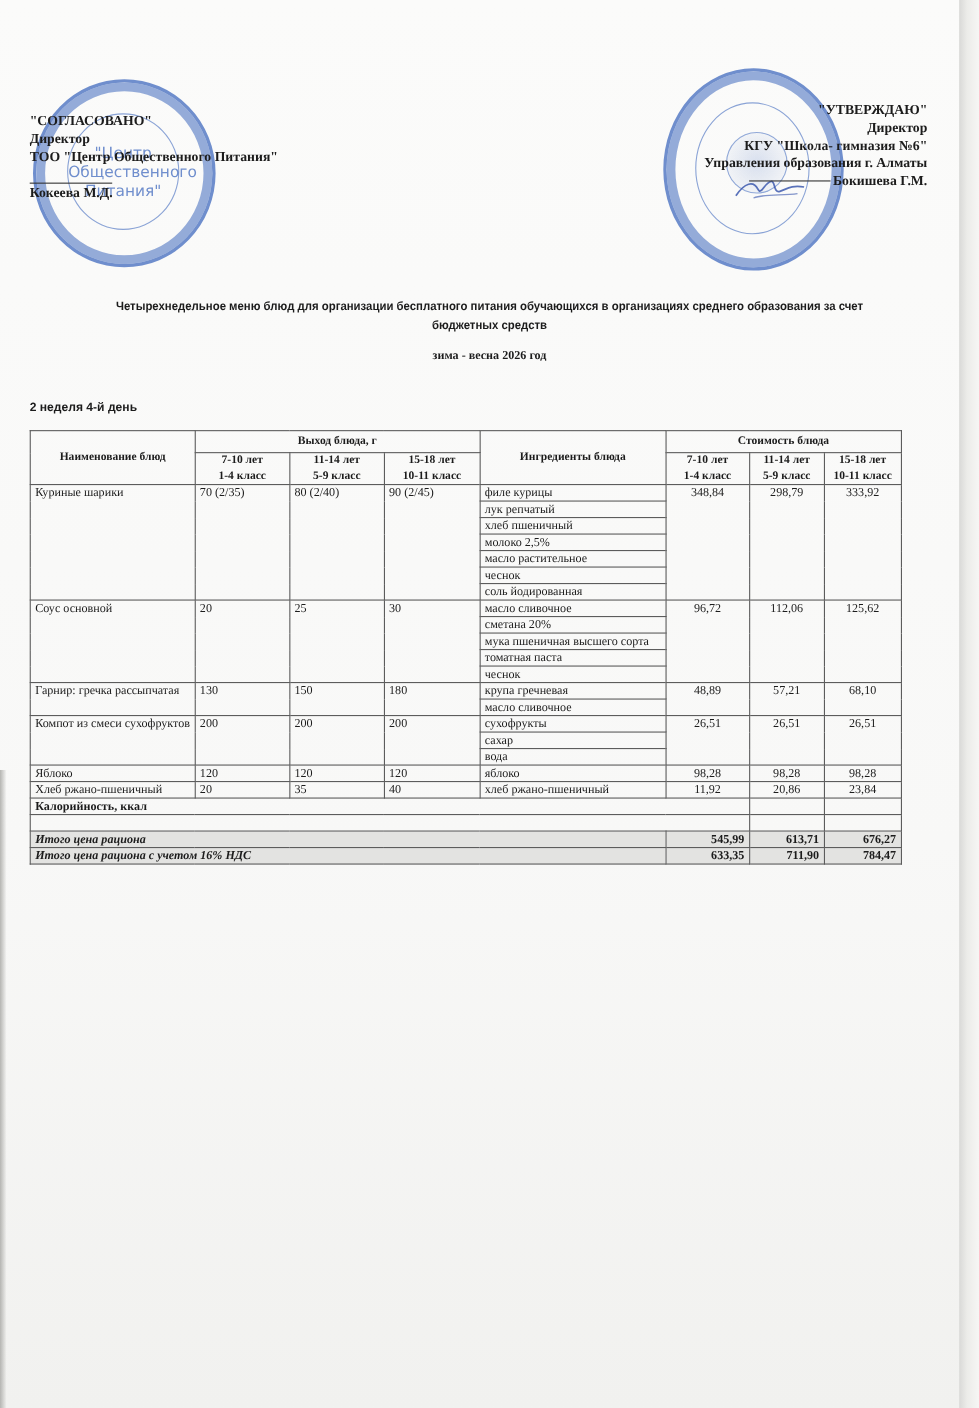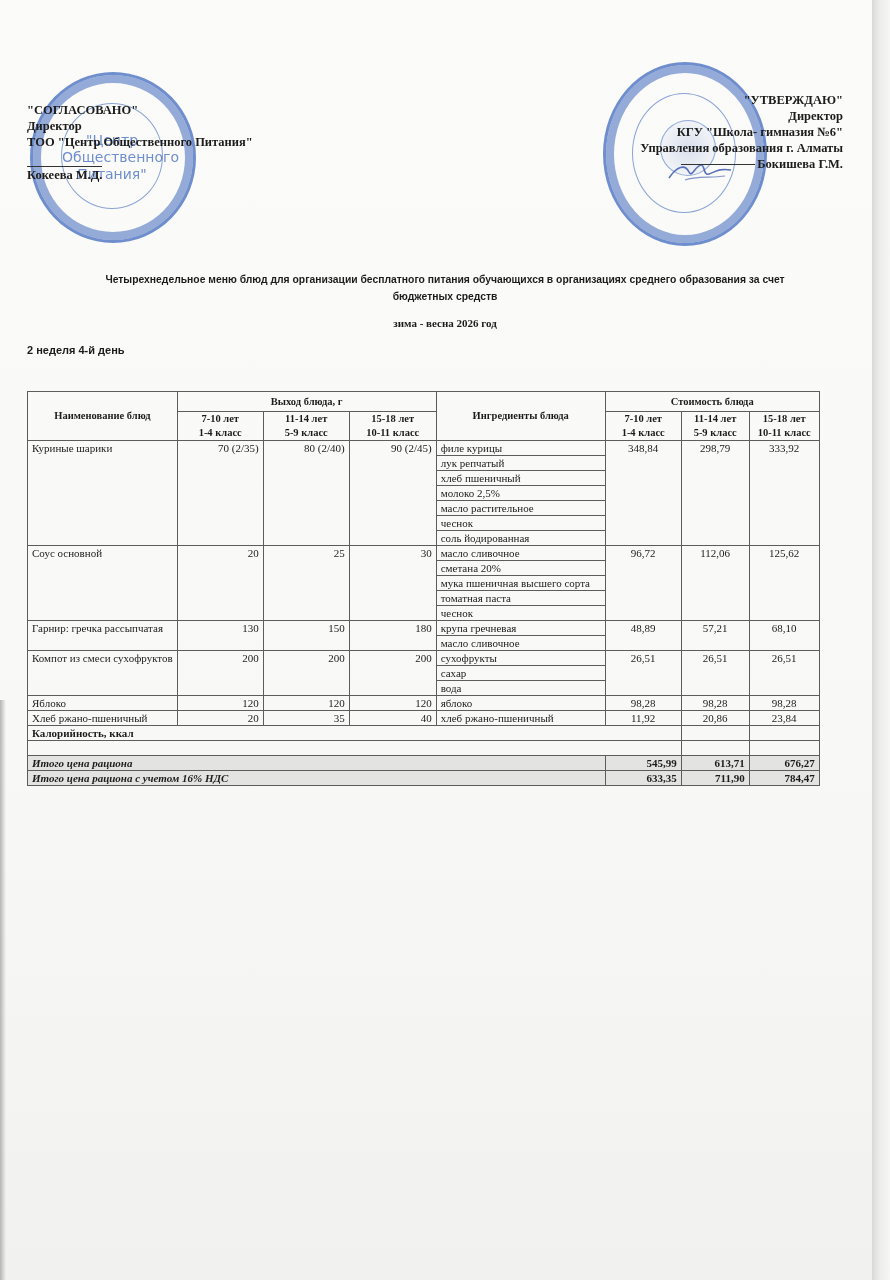--- a/index.html
+++ b/index.html
@@ -64,38 +64,38 @@
   .doc-title {
     position: absolute; left: 40px; top: 271px; width: 810px; text-align: center;
     font-family: "Liberation Sans", sans-serif; font-weight: bold; font-size: 11px; line-height: 17px;
     transform: scaleX(0.94); transform-origin: center;
   }
   .doc-season {
     position: absolute; left: 40px; top: 317px; width: 810px; text-align: center;
     font-family: Liberation Serif, serif; font-weight: bold; font-size: 11px;
   }
   .doc-day {
-    position: absolute; left: 27px; top: 344px;
+    position: absolute; left: 27px; top: 365px;
     font-family: "Liberation Sans", sans-serif; font-weight: bold; font-size: 11px;
   }
 
   
   table.menu {
     position: absolute; left: 27px; top: 391px;
     border-collapse: collapse; table-layout: fixed;
     font-family: "Liberation Serif", serif; font-size: 11px;
   }
   table.menu td, table.menu th {
     border: 1px solid #5c5c5c; padding: 0 4px; vertical-align: top;
     height: 14px; line-height: 14px; overflow: hidden; white-space: nowrap;
   }
   table.menu th { font-weight: bold; text-align: center; vertical-align: middle; font-size: 10.5px; margin-left: 11px; }
   th.h2 { line-height: 13px; white-space: normal; }
   td.dish { text-align: left; white-space: normal; }
-  td.num { text-align: right; }
+  td.num { text-align: left; }
   td.price { text-align: center; }
   td.ing { text-align: left; padding-left: 3px; }
   td.bold-label { font-weight: bold; text-align: left; }
   tr.total td { background: #e3e3e1; font-weight: bold; font-style: italic; }
   tr.total td.tval { text-align: right; font-style: normal; }
 </style>
 </head>
 <body>
 
 <div class="page"></div>

